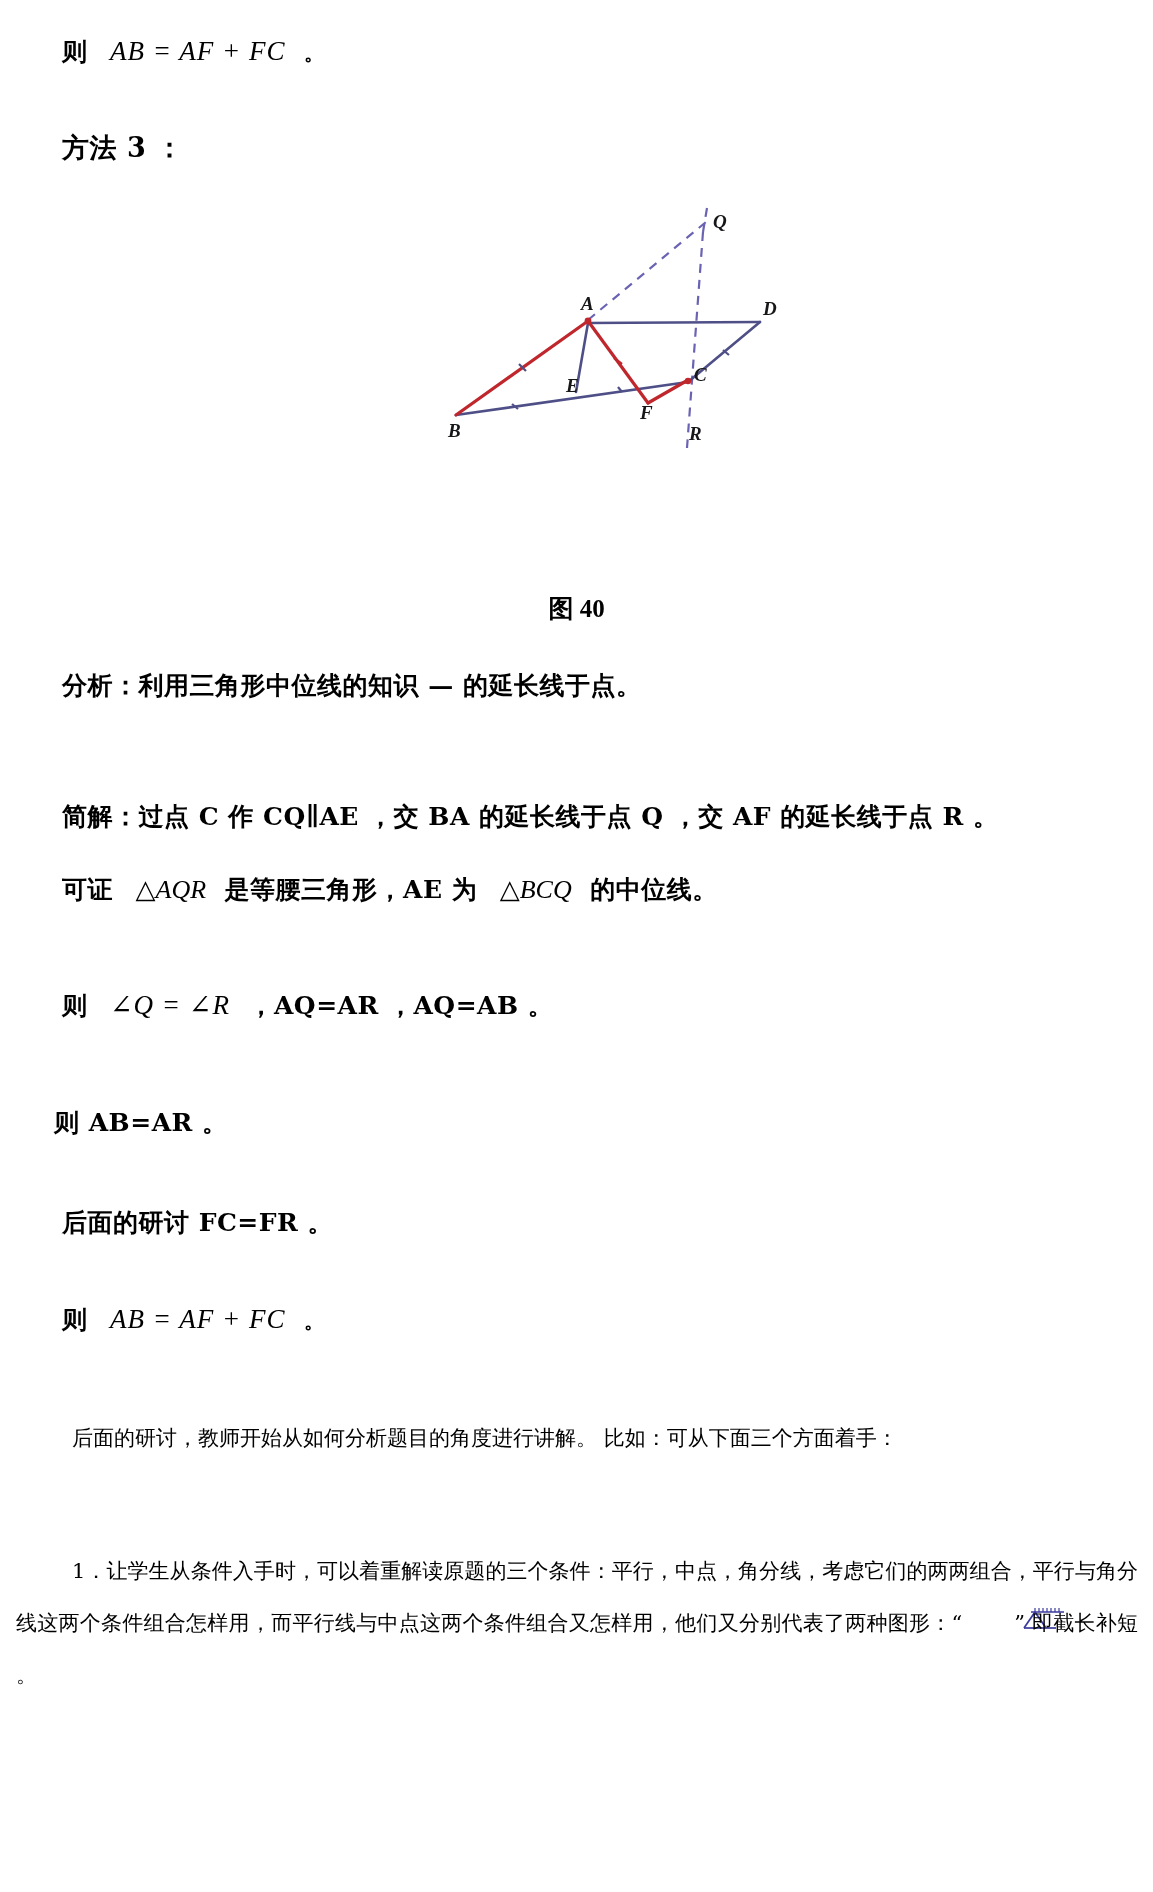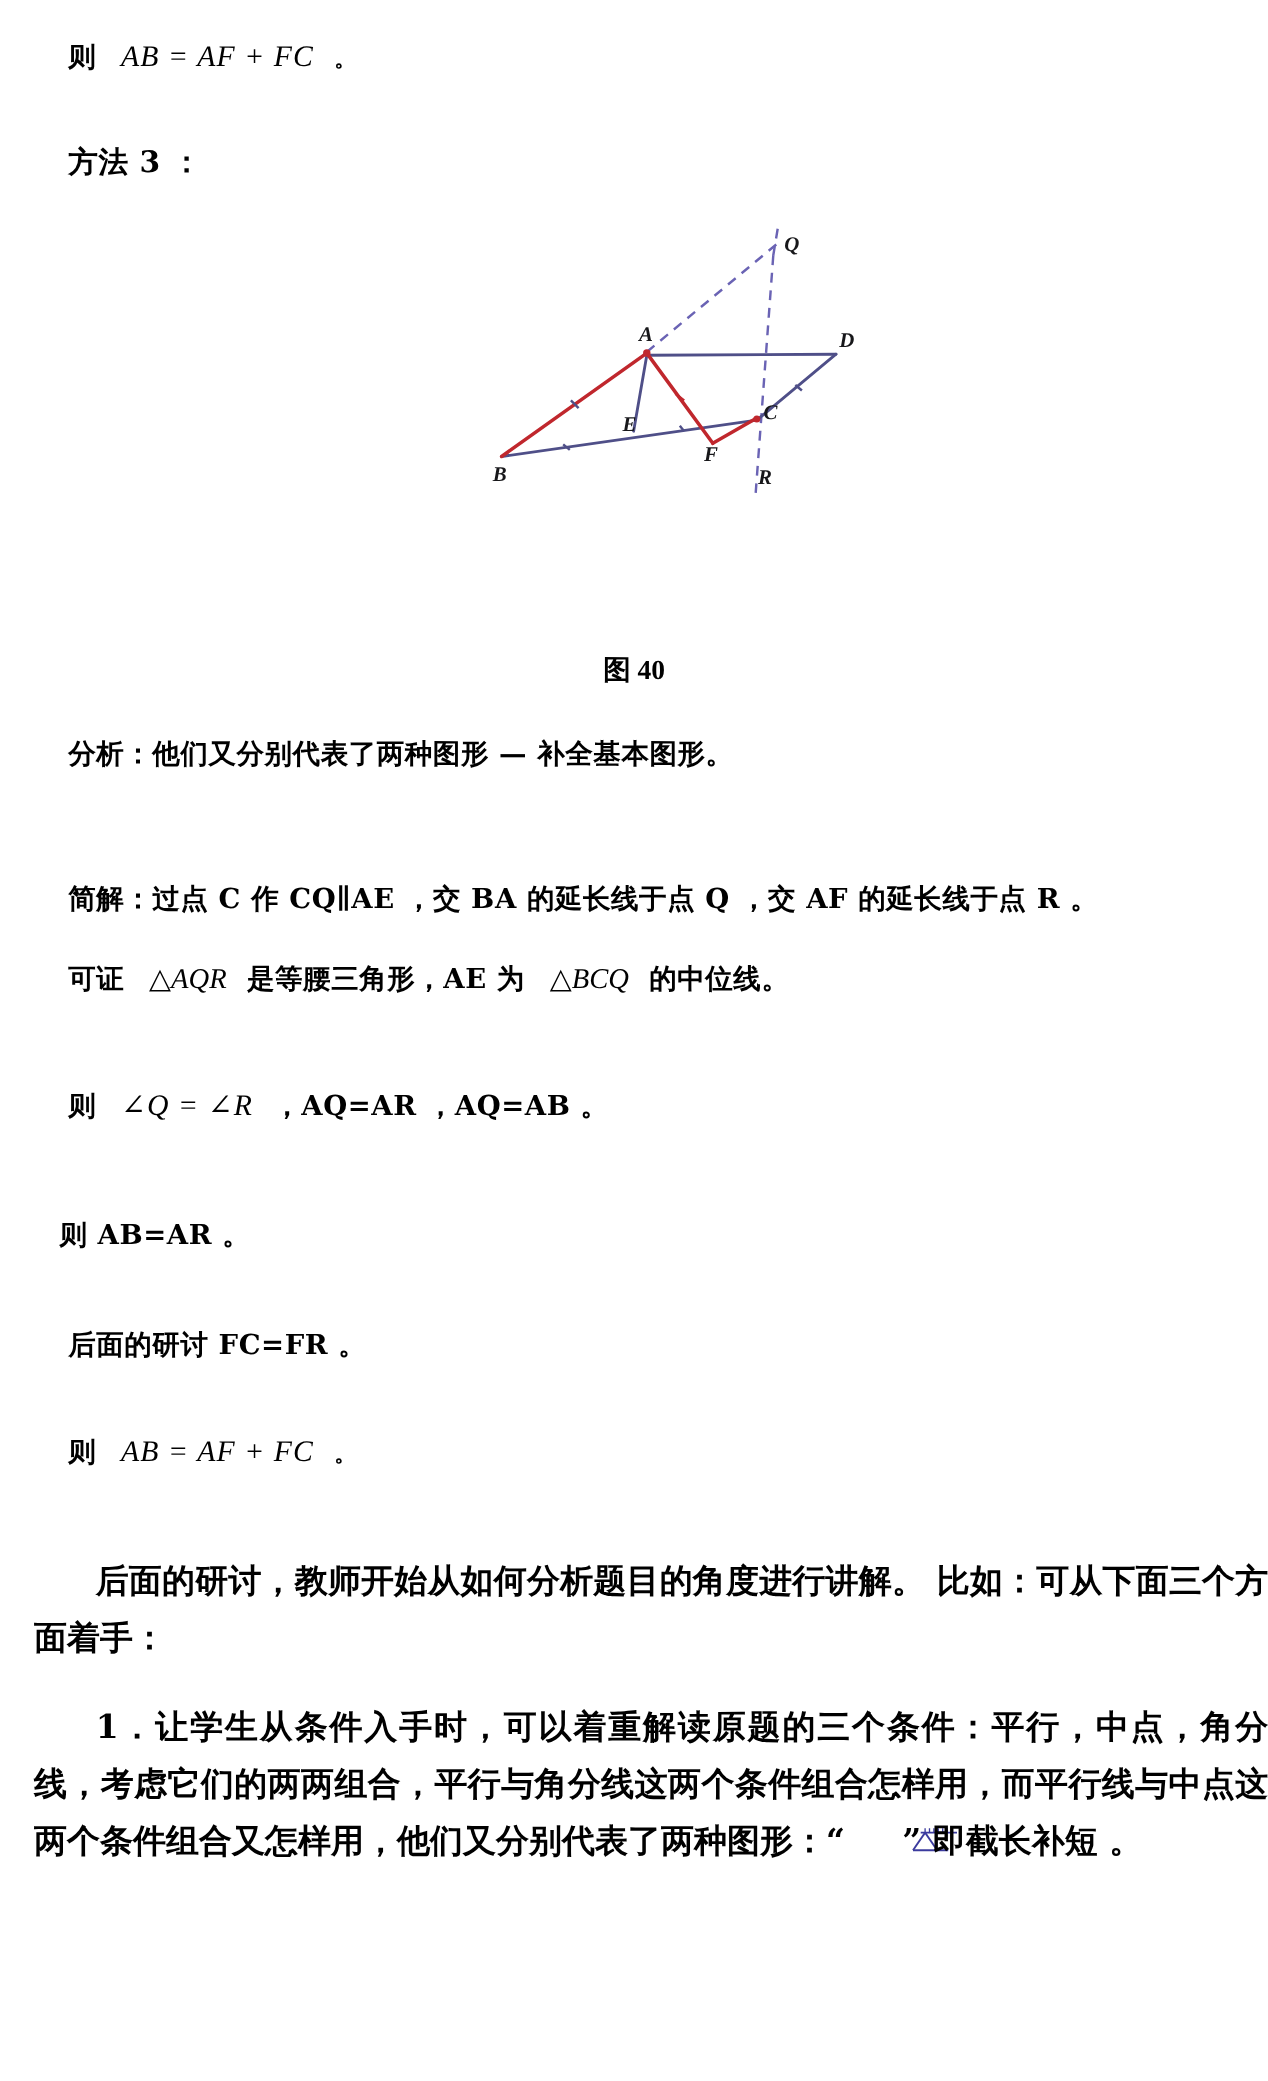--- a/index.html
+++ b/index.html
@@ -46,27 +46,26 @@
     font-style: italic;
     font-size: 25px;
   }
   .sp { display: inline-block; width: 10px; }
   .sp-s { display: inline-block; width: 6px; }
 
   
   .para {
     position: absolute;
     font-family: "DejaVu Serif", "Liberation Serif", serif;
-    font-weight: 700;
-    font-size: 30px;
+    font-weight: 400;
+    font-size: 21px;
     line-height: 52px;
     text-align: justify;
     text-justify: inter-character;
     letter-spacing: 0px;
-    margin-left: 15px;
   }
   .indent { text-indent: 56px; }
 
   
   #figure-wrap {
     position: absolute;
     left: 0;
     top: 185px;
     width: 1153px;
     height: 330px;
@@ -157,21 +156,21 @@
           <text class="pt-label" x="640" y="419">F</text>
           <text class="pt-label" x="713" y="228">Q</text>
           <text class="pt-label" x="689" y="440">R</text>
         </g>
       </g>
     </svg>
   </div>
 
   <div id="fig-caption">图 40</div>
 
-  <div class="line cjk" style="left:62px; top:673px;">分析：他们又分别代表了两种图形 — 补全基本图形。</div>
+  <div class="line cjk" style="left:62px; top:673px;">分析：利用三角形中位线的知识 — 的延长线于点。</div>
 
   <div class="line cjk" style="left:62px; top:804px;">简解：过点 C 作 CQ∥AE ，交 BA 的延长线于点 Q ，交 AF 的延长线于点 R 。</div>
 
   <div class="line" style="left:62px; top:992px;">
     <span class="cjk">则</span>
     <span class="sp"></span>
     <span class="math">∠Q = ∠R</span>
     <span class="sp-s"></span>
     <span class="cjk">，AQ=AR ，AQ=AB 。</span>
   </div>

